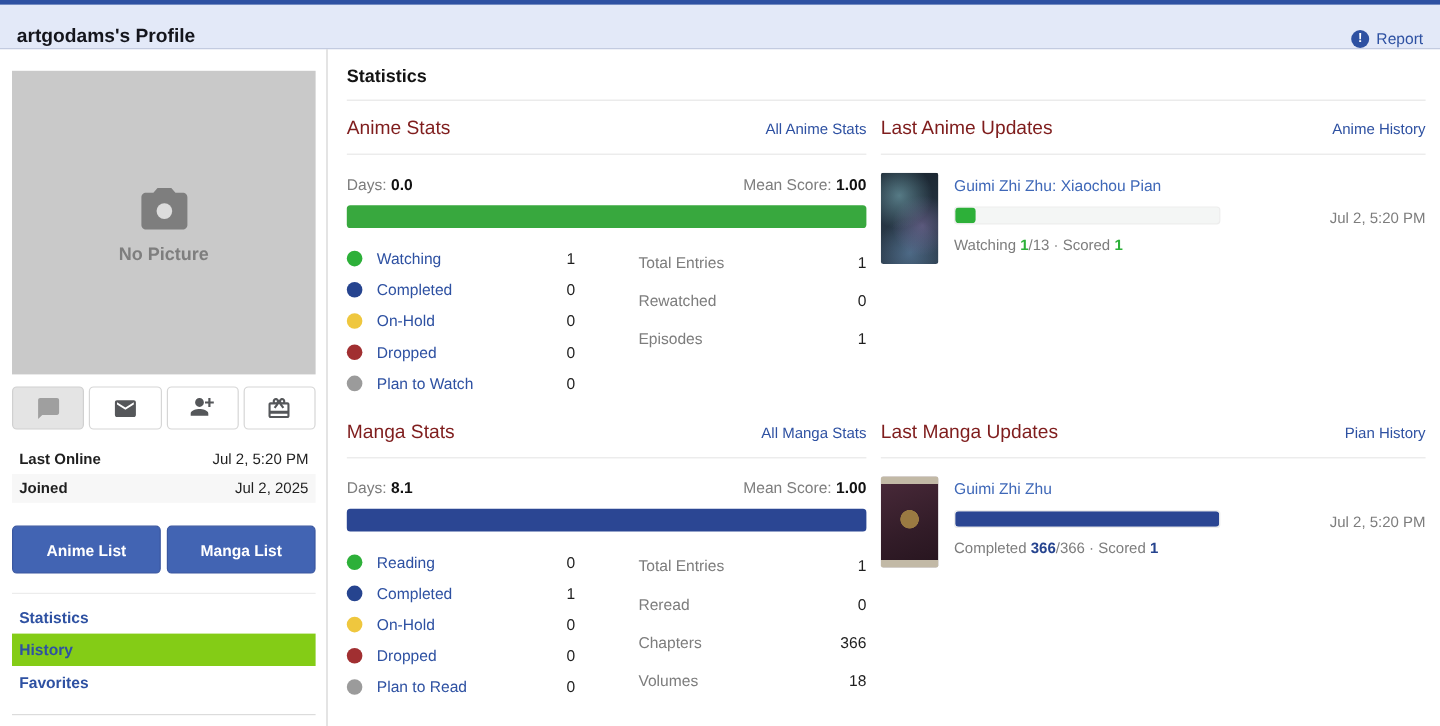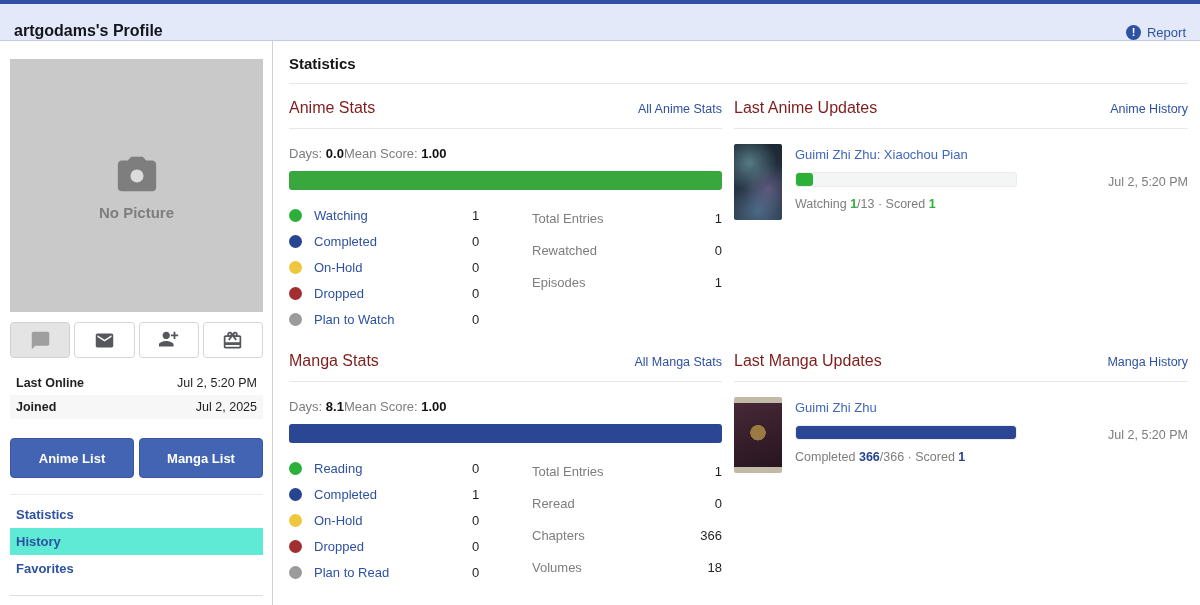--- a/index.html
+++ b/index.html
@@ -24,33 +24,33 @@
   .iconbtn.disabled svg{fill:#9f9f9f}
   .inforows{margin-top:13px}
   .inforow{display:flex;justify-content:space-between;align-items:center;padding:5px 6px;font-size:12.5px}
   .inforow .lbl{font-weight:bold}
   .inforow.alt{background:#f7f7f7}
   .listbtns{display:flex;gap:5px;margin-top:19px}
   .listbtn{flex:1;height:40px;background:#4264b3;border:1px solid #3a57a0;border-radius:4px;color:#fff;
     font-weight:bold;font-size:13px;display:flex;align-items:center;justify-content:center;cursor:pointer}
   .nav{margin-top:16px;border-top:1px solid #ececec;padding-top:6px}
   .navitem{padding:6px 6px;font-size:13px;font-weight:bold;color:#2e51a2;cursor:pointer}
-  .navitem.alt{background:#5eead4}
+  .navitem.alt{background:#84cc16}
   .forum{margin-top:13px;border-top:1px solid #dcdcdc;padding:10px 6px;display:flex;
     justify-content:space-between;font-size:13px;font-weight:bold;color:#2e51a2;cursor:pointer}
   .main{flex:1;min-width:0;padding:0 12px 0 16px}
   .maintitle{font-size:15px;font-weight:bold;color:#141414;padding:14px 0 11px;border-bottom:1px solid #e6e6e6}
   .cols{display:flex;gap:12px}
   .colL{width:433px;flex-shrink:0}
   .colR{flex:1;min-width:0}
   .sechead{display:flex;align-items:baseline;justify-content:space-between;padding:15px 0 11px;border-bottom:1px solid #e8e8e8}
   .sechead .t{font-size:16px;color:#7f1d1d;font-weight:normal}
   .link{color:#2e51a2;font-size:12.5px;cursor:pointer;text-decoration:none}
   .first{height:253px}
-  .daysrow{display:flex;margin-top:17px;font-size:13px;color:#7d7d7d}
+  .daysrow{display:flex;justify-content:space-between;margin-top:17px;font-size:13px;color:#7d7d7d}
   .daysrow b{color:#111}
   .bigbar{height:19px;border-radius:3px;margin-top:10px}
   .lists{display:flex;margin-top:12px}
   .stcol{width:243px;flex-shrink:0}
   .strow{display:flex;align-items:center;height:26px}
   .dot{width:13px;height:13px;border-radius:50%;margin-right:12px;flex-shrink:0}
   .stlabel{flex:1;font-size:13px;color:#2e51a2;cursor:pointer}
   .stval{width:60px;font-size:13px;color:#1f1f1f}
   .totcol{flex:1;padding-top:3px}
   .totrow{display:flex;justify-content:space-between;align-items:center;height:26px;margin-bottom:6px;font-size:13px}
@@ -288,21 +288,21 @@
               </div>
               <div class="ucaption"><span>Watching </span><b style="color: rgb(45, 176, 57);">1</b><span>/13 · Scored </span><b style="color: rgb(45, 176, 57);">1</b></div>
             </div>
             <div class="udate">Jul 2, 5:20 PM</div>
           </div>
         </div>
 
         <div>
           <div class="sechead">
             <span class="t">Last Manga Updates</span>
-            <a class="link">Manga History</a>
+            <a class="link">Pian History</a>
           </div>
           <div class="update">
             <div class="thumb manga"></div>
             <div class="udetails">
               <div class="utitle">Guimi Zhi Zhu</div>
               <div class="track">
                 <div class="fill" style="width: 100%; background: rgb(43, 70, 147);"></div>
               </div>
               <div class="ucaption"><span>Completed </span><b style="color: rgb(38, 68, 143);">366</b><span>/366 · Scored </span><b style="color: rgb(38, 68, 143);">1</b></div>
             </div>

